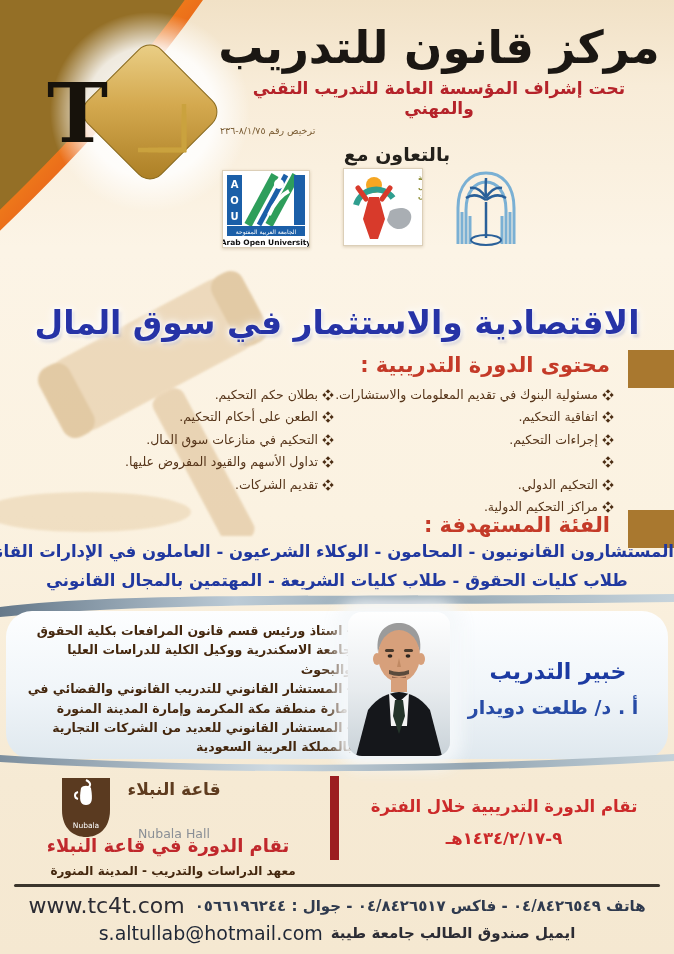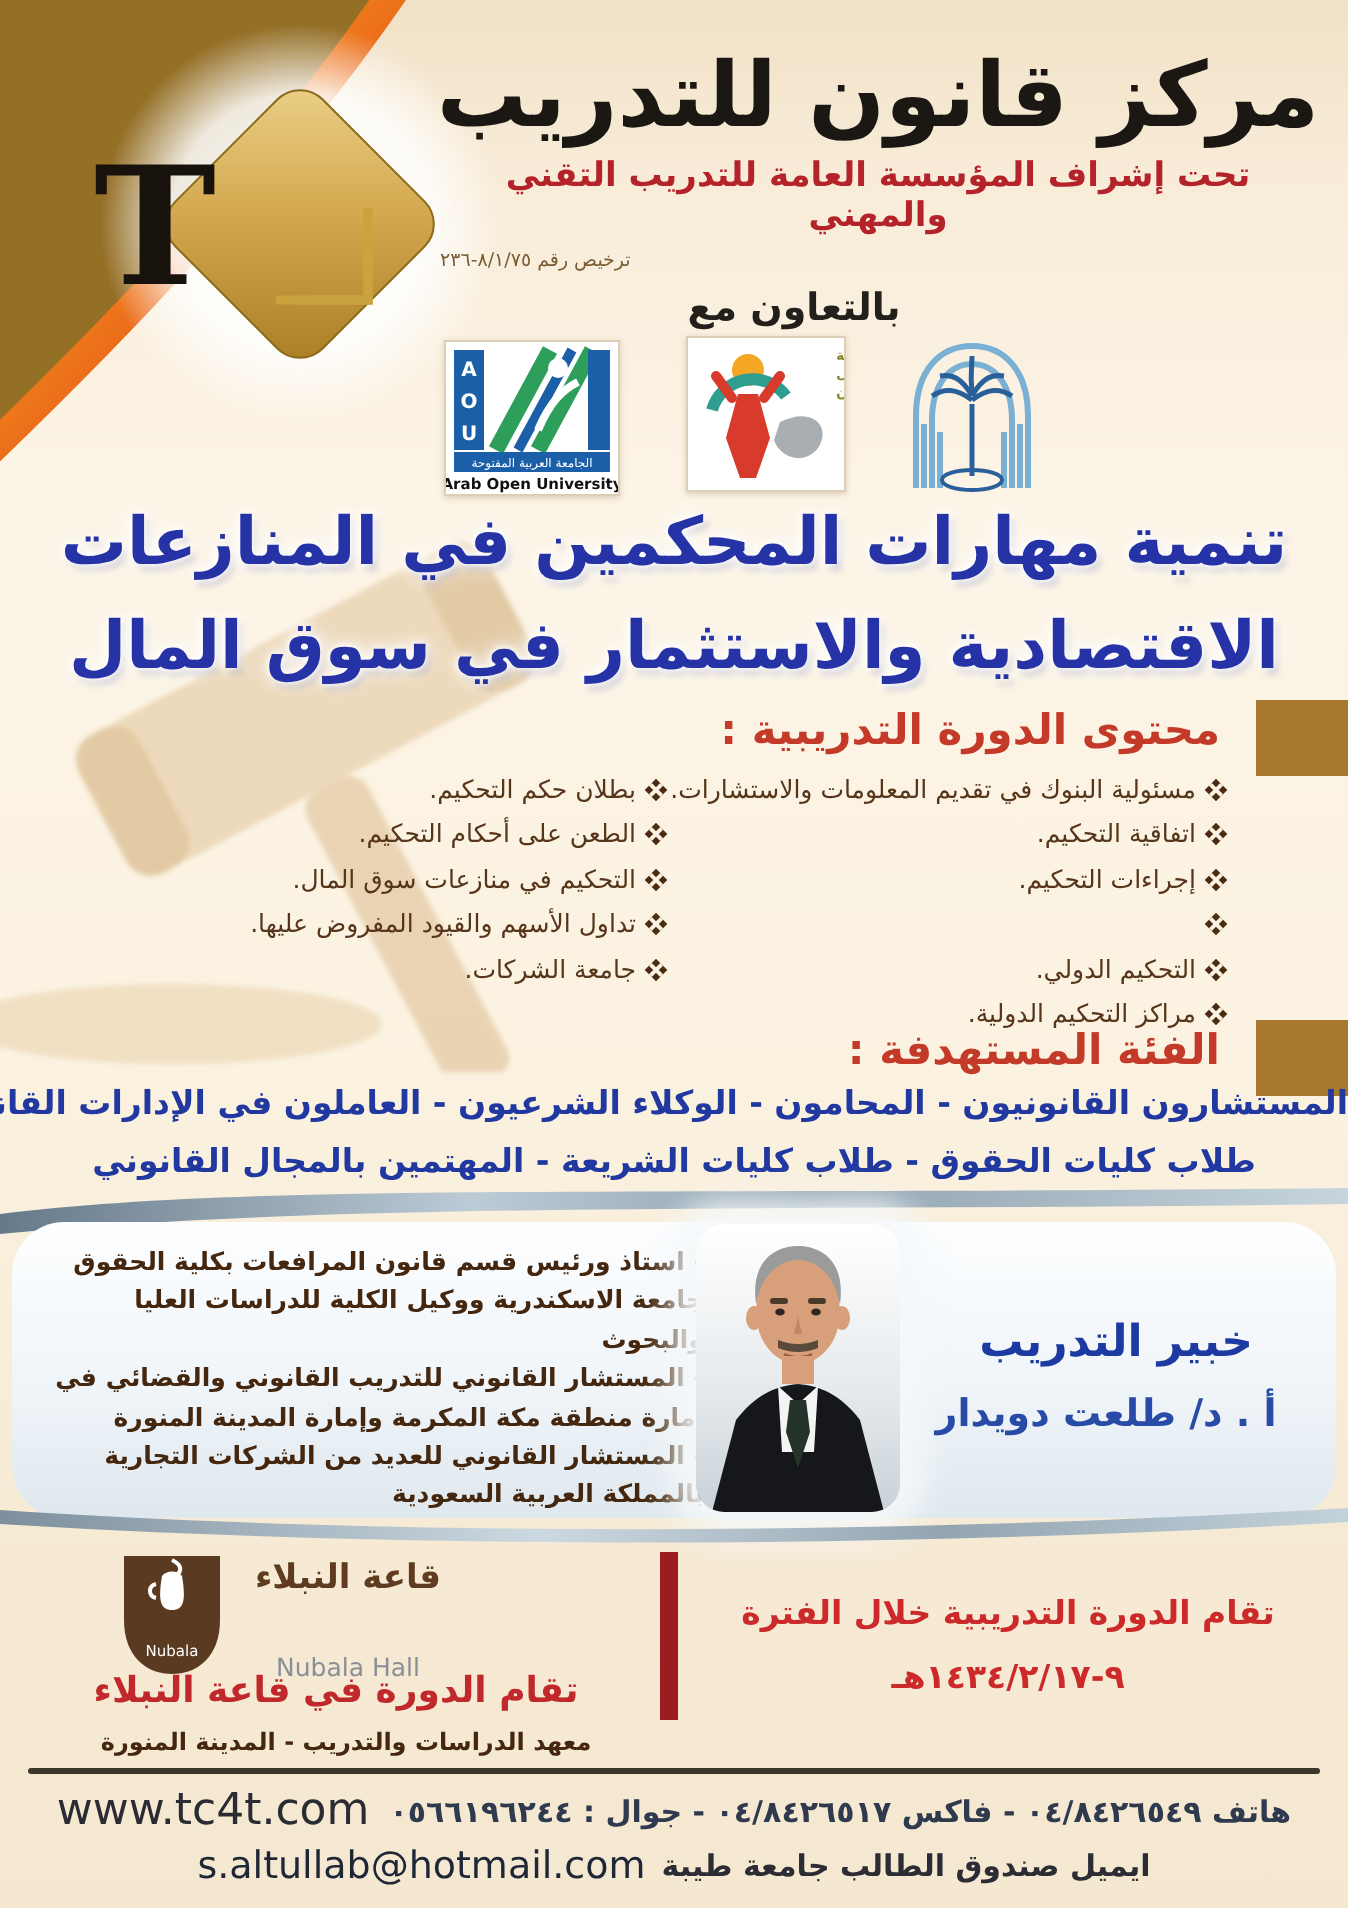--- a/index.html
+++ b/index.html
@@ -180,21 +180,20 @@
   <svg class="gavel" width="380" height="290">
     <g transform="rotate(-28 190 120)">
       <rect x="60" y="60" width="230" height="78" rx="32" fill="#dfc094"></rect>
       <rect x="60" y="60" width="34" height="78" rx="14" fill="#caa267"></rect>
       <rect x="256" y="60" width="34" height="78" rx="14" fill="#caa267"></rect>
       <rect x="150" y="138" width="34" height="168" rx="10" fill="#d8b687"></rect>
     </g>
     <ellipse cx="100" cy="266" rx="105" ry="20" fill="#e6cda6"></ellipse>
   </svg>
 
-  <div class="mtitle" id="mtitle1">تنمية مهارات المحكمين في المنازعات</div>
   <div class="mtitle" id="mtitle2">الاقتصادية والاستثمار في سوق المال</div>
 
   <div class="brown-block" id="bb1"></div>
   <div class="sec-head" id="course-head">محتوى الدورة التدريبية :</div>
 
   <div class="course-col" id="course-right">
       <div class="li">
       <span class="blt"></span>
       <span>مسئولية البنوك في تقديم المعلومات والاستشارات.</span>
     </div>
@@ -231,21 +230,21 @@
       <div class="li">
       <span class="blt"></span>
       <span>التحكيم في منازعات سوق المال.</span>
     </div>
       <div class="li">
       <span class="blt"></span>
       <span>تداول الأسهم والقيود المفروض عليها.</span>
     </div>
       <div class="li">
       <span class="blt"></span>
-      <span>جامعة الشركات.</span>
+      <span>تقديم الشركات.</span>
     </div>
     </div>
 
   <div class="brown-block" id="bb2"></div>
   <div class="sec-head" id="target-head">الفئة المستهدفة :</div>
   <div class="target-line" id="target1">المستشارون القانونيون - المحامون - الوكلاء الشرعيون - العاملون في الإدارات القانونية</div>
   <div class="target-line" id="target2">طلاب كليات الحقوق - طلاب كليات الشريعة - المهتمين بالمجال القانوني</div>
 
   <svg class="wave" id="wave1" width="674" height="28">
     <defs>

